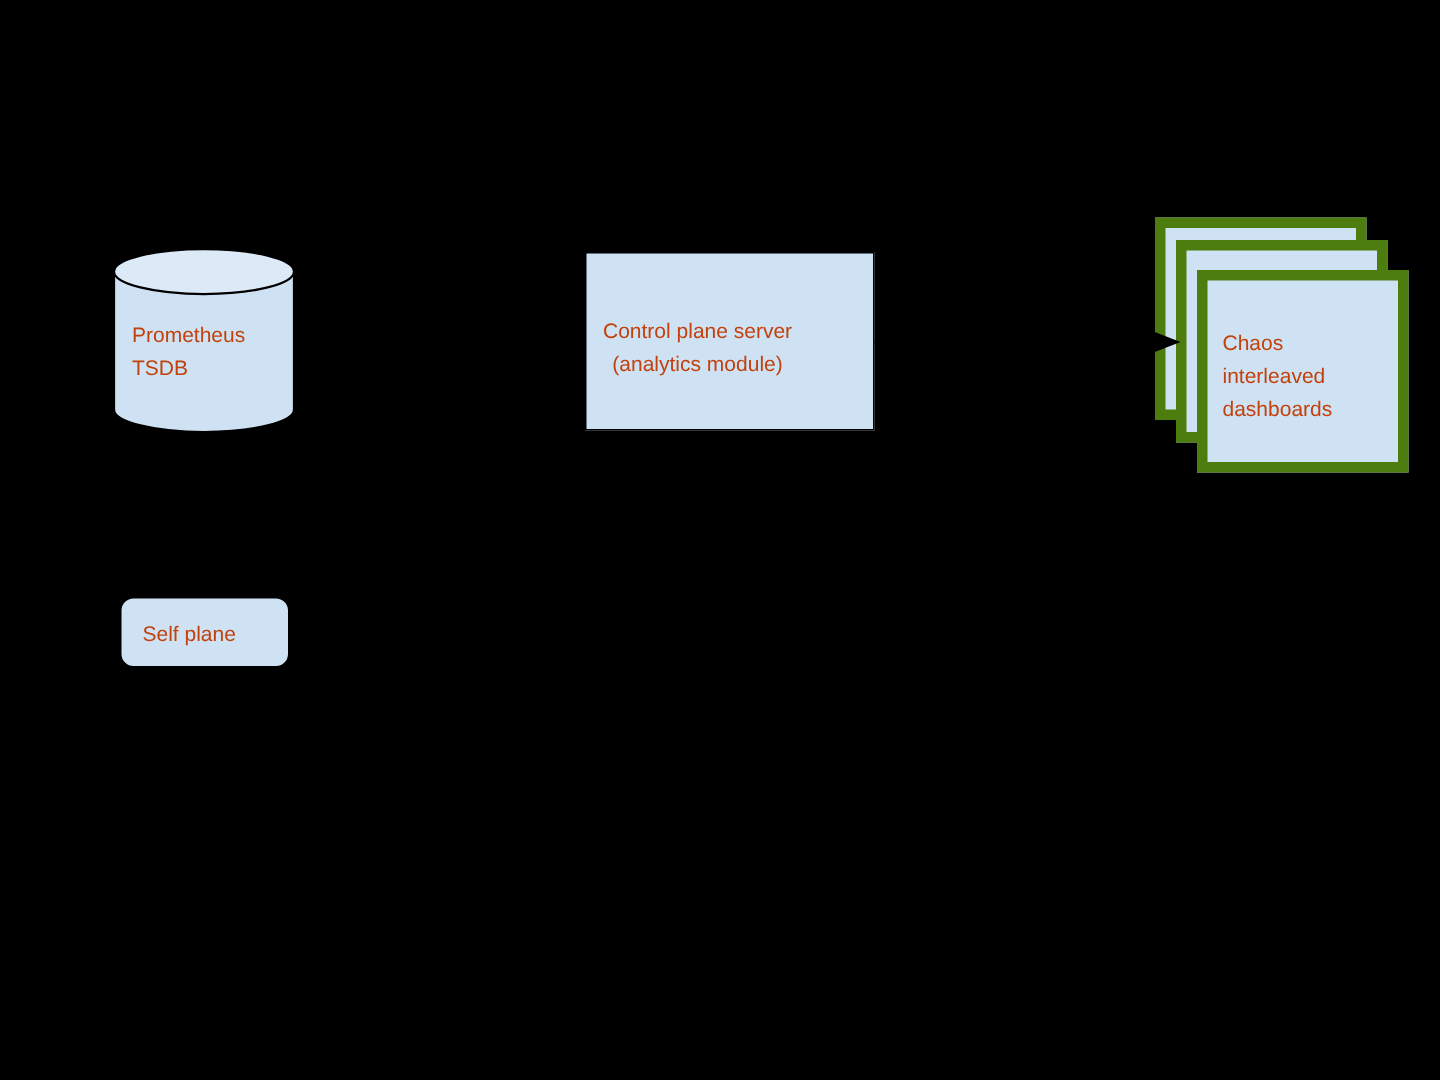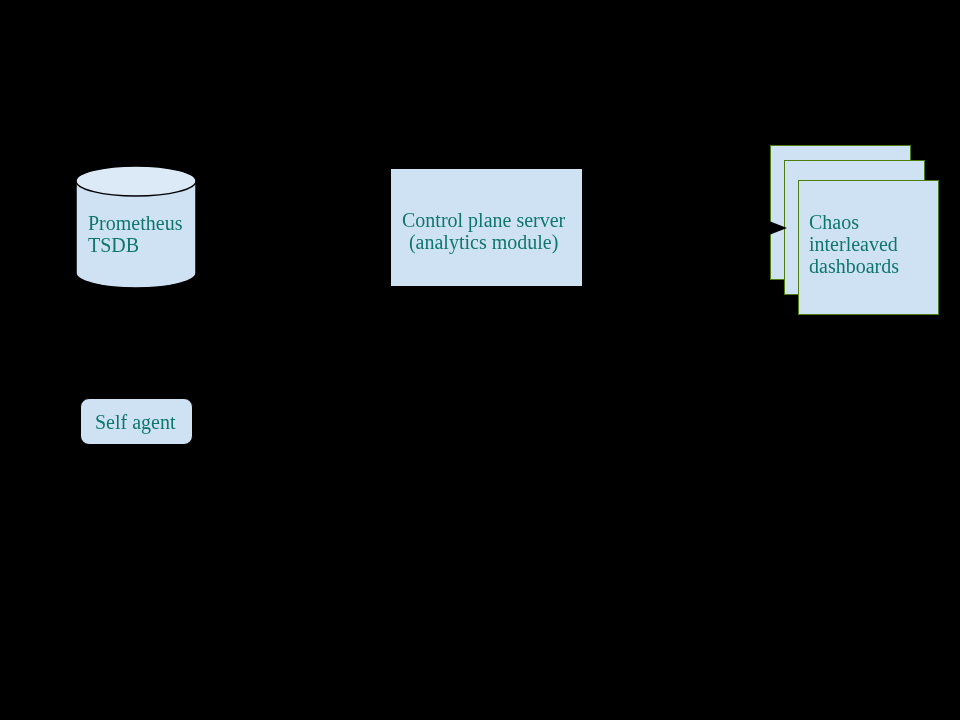--- a/index.html
+++ b/index.html
@@ -8,21 +8,21 @@
     background:#000000;
     font-family:"Liberation Sans","DejaVu Sans",sans-serif;
   }
   .stage{position:absolute;inset:0;}
   .node{
     position:absolute;box-sizing:border-box;
     background:#cfe2f3;border:1px solid #000;
     color:#000;font-size:15px;line-height:21px;
   }
   .node-label{
-    white-space:pre-line;color:#0f766e;font-size:20px;line-height:22px;font-family:Liberation Serif, serif;
+    white-space:pre-line;color:#c2410c;font-size:14px;line-height:22px;
   }
   
   .cylinder{
     position:absolute;left:75px;top:164px;width:122px;height:126px;
   }
   .cylinder svg{display:block;}
   .cylinder .node-label{
     position:absolute;left:13px;top:48px;
   }
   
@@ -31,21 +31,21 @@
   }
   .control-plane .node-label{
     position:absolute;left:11px;top:40px;
   }
   
   .stack{
     position:absolute;left:770px;top:145px;width:170px;height:172px;
   }
   .card{
     position:absolute;width:141px;height:135px;box-sizing:border-box;
-    background:#cfe2f3;border:1px solid #4d7c0f;
+    background:#cfe2f3;border:7px solid #4d7c0f;
   }
   .card.back{left:0;top:0;}
   .card.middle{left:14px;top:15px;}
   .card.front{left:28px;top:35px;}
   .card .node-label{
     position:absolute;left:10px;top:30px;
   }
   
   .self-agent{
     left:80px;top:398px;width:113px;height:47px;border-radius:9px;
@@ -90,16 +90,16 @@
     <div class="card back"></div>
     <div class="card middle"></div>
     <div class="card front">
       <div class="node-label">Chaos
 interleaved
 dashboards</div>
     </div>
   </div>
 
   <div class="node self-agent">
-    <div class="node-label">Self agent</div>
+    <div class="node-label">Self plane</div>
   </div>
 
 </div>
 
 </body></html>

